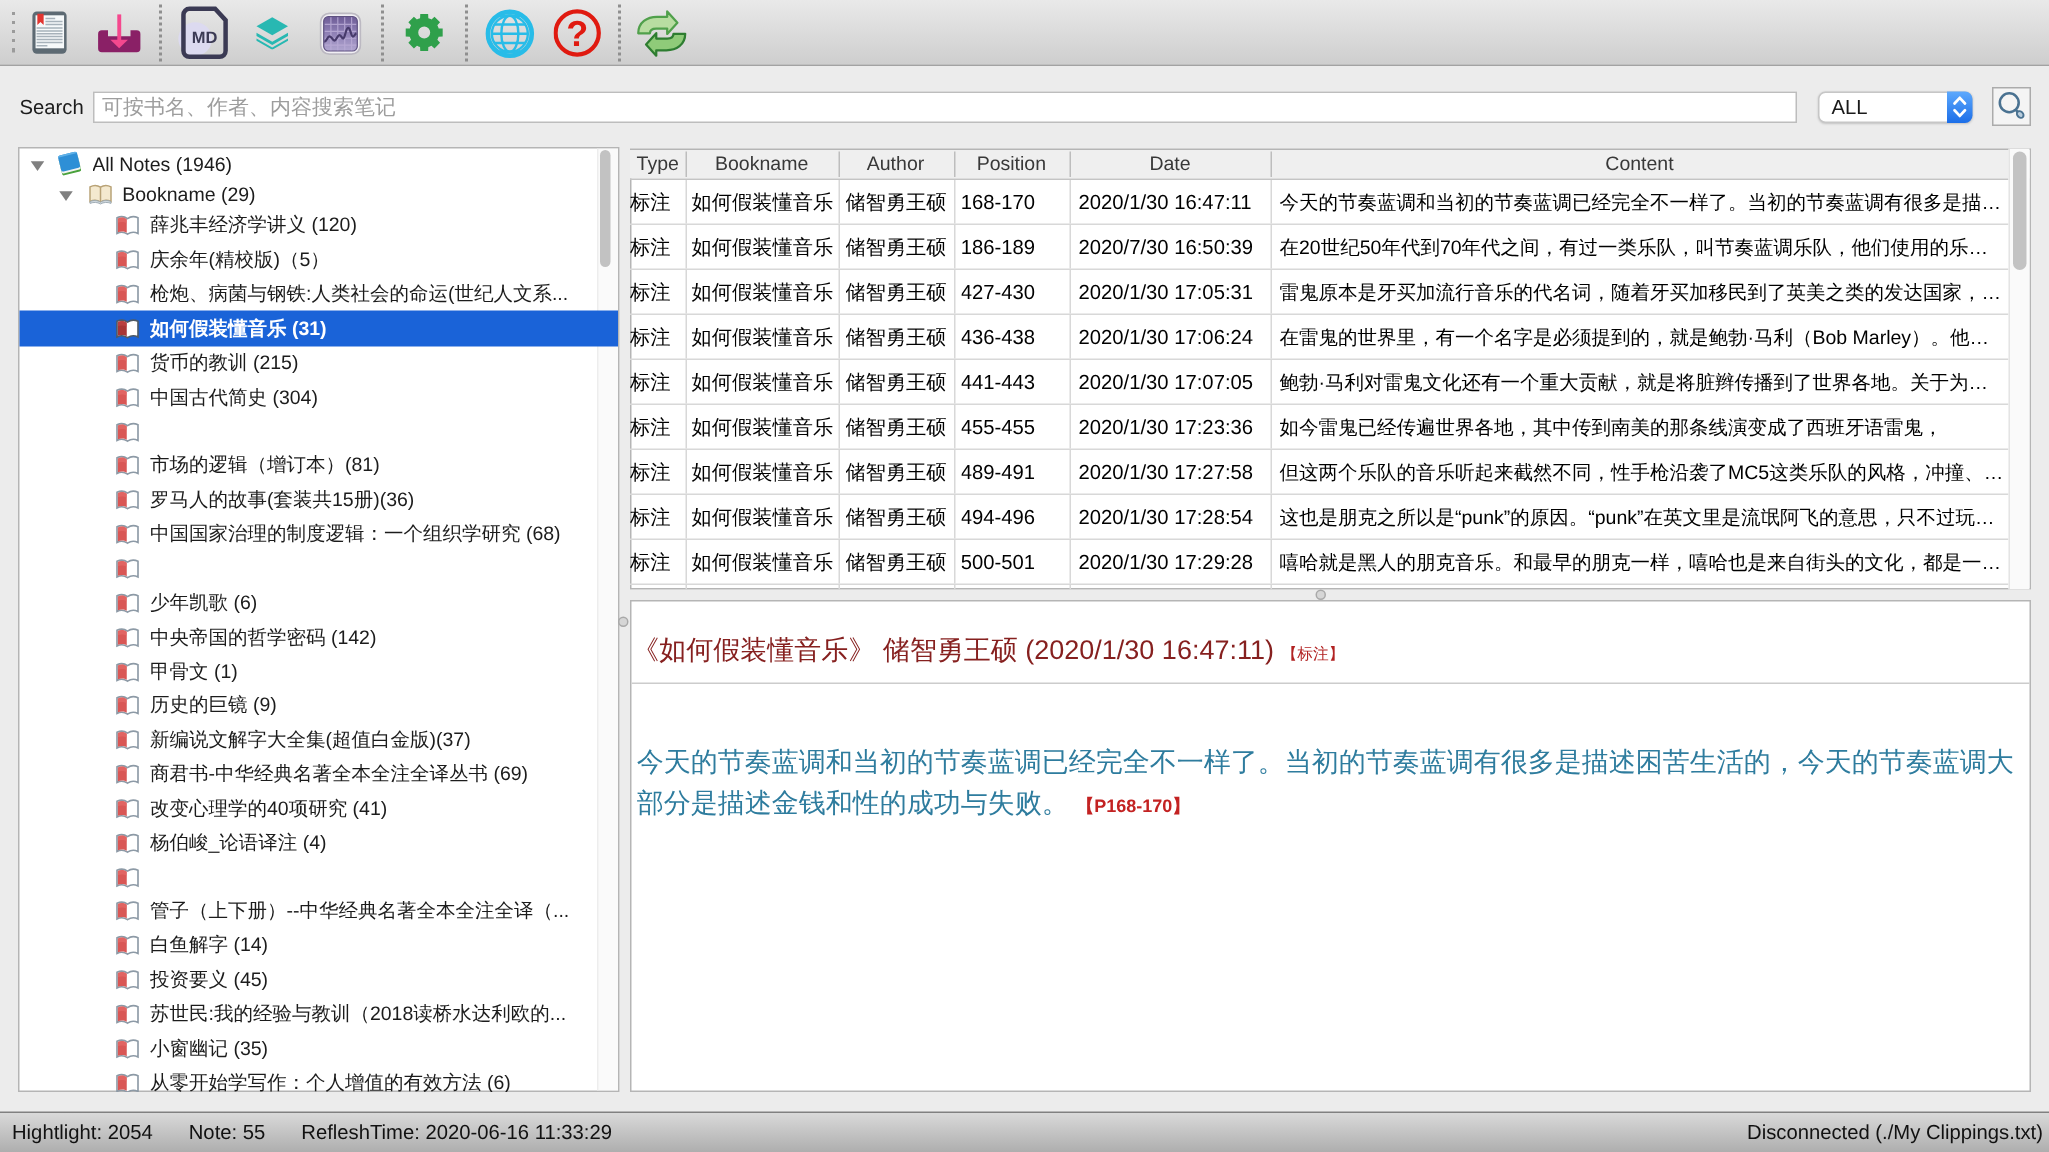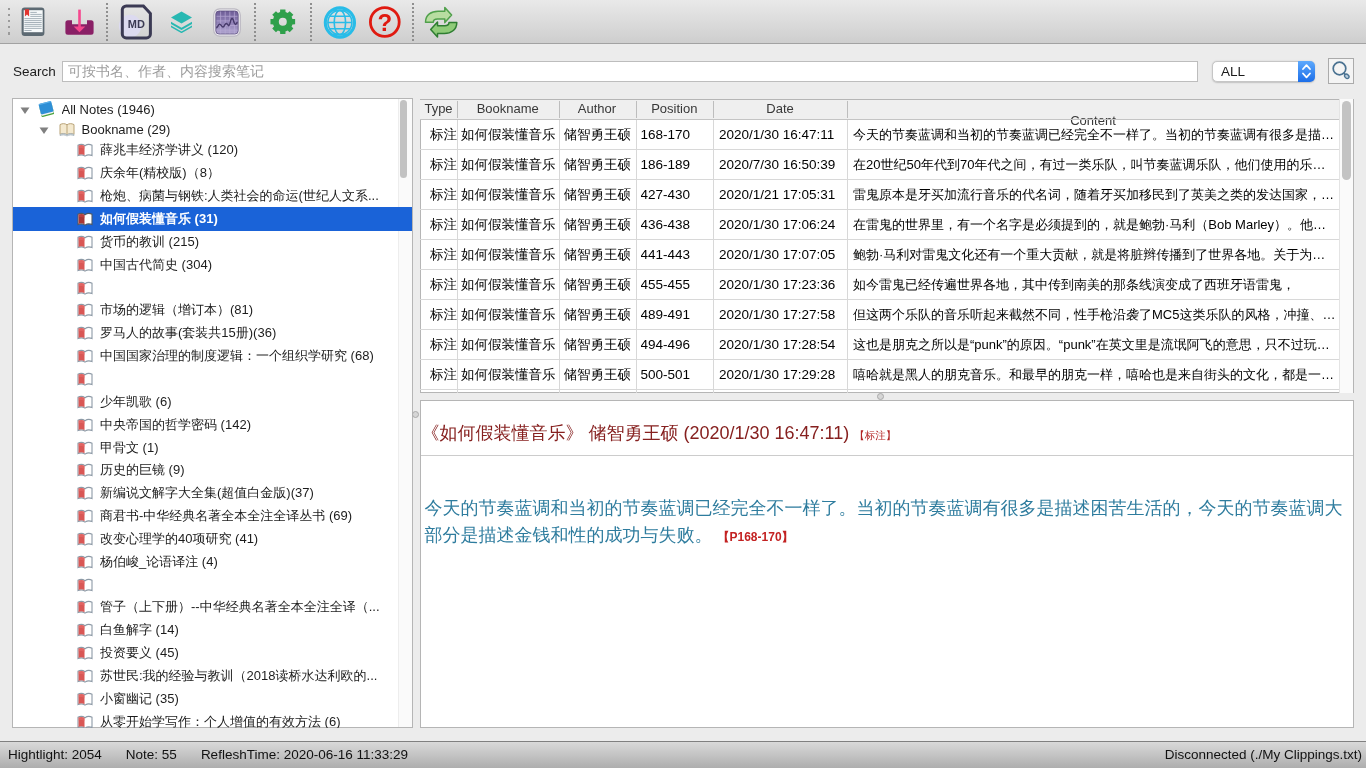--- a/index.html
+++ b/index.html
@@ -2,21 +2,21 @@
 <html><head><meta charset="utf-8">
 <style>
 * {margin:0;padding:0;box-sizing:border-box}
 html,body {width:1366px;height:768px;overflow:hidden;background:#ececec;
   font-family:"Liberation Sans",sans-serif;-webkit-font-smoothing:antialiased}
 .abs {position:absolute}
 .vsep {top:3px;height:38px;width:0;border-left:2px dotted #8f8f8f}
 .tt {font-size:13px;color:#1c1c1c;height:19px;line-height:19px;white-space:nowrap;overflow:hidden}
 .tt.sel {color:#fff;font-weight:bold}
 .th {font-size:13px;color:#383838;text-align:center;line-height:19px;height:19px}
-.tc {font-size:13.5px;color:#000;text-align:right;line-height:17px;white-space:nowrap}
+.tc {font-size:13.5px;color:#000;text-align:left;line-height:17px;white-space:nowrap}
 .td {font-size:13.5px;color:#000;line-height:17px;white-space:nowrap;overflow:hidden;text-overflow:ellipsis}
 .tdc {font-size:13px;color:#000;line-height:17px;white-space:nowrap;overflow:hidden;text-overflow:ellipsis}
 </style></head>
 <body>
 <div class="abs" style="left:0;top:0;width:1366px;height:44px;background:linear-gradient(#e9e9e9,#cecece);border-bottom:1px solid #a2a2a2"></div>
 <div class="abs" style="left:7.5px;top:7.6px;width:2.5px;height:2.5px;background:#9b9b9b"></div>
 <div class="abs" style="left:7.5px;top:13.7px;width:2.5px;height:2.5px;background:#9b9b9b"></div>
 <div class="abs" style="left:7.5px;top:19.8px;width:2.5px;height:2.5px;background:#9b9b9b"></div>
 <div class="abs" style="left:7.5px;top:25.9px;width:2.5px;height:2.5px;background:#9b9b9b"></div>
 <div class="abs" style="left:7.5px;top:32.0px;width:2.5px;height:2.5px;background:#9b9b9b"></div>
@@ -127,21 +127,21 @@
       <path d="M1 2.2 C3.4 1 5.9 1.2 8 2.7 C10.1 1.2 12.6 1 15 2.2 L15 12.6 C12.6 11.5 10.1 11.7 8 13.1 C5.9 11.7 3.4 11.5 1 12.6 Z" fill="#ffffff" stroke="#8d9aa6" stroke-width="1.1"></path>
       <path d="M1.6 2.6 C3.6 1.7 5.9 1.9 7.5 3.1 L7.5 12.2 C5.9 11.2 3.6 11 1.6 11.9 Z" fill="#d95755"></path>
       <path d="M1.6 2.6 C3.6 1.7 5.9 1.9 7.5 3.1 L7.5 6 C5.9 4.9 3.6 4.7 1.6 5.5 Z" fill="#e8706e" opacity="0.55"></path>
     </svg>
 <div class="abs tt" style="left:88px;top:42.4px;width:307px">薛兆丰经济学讲义 (120)</div>
 <svg class="abs" style="left:65.0px;top:68.2px" width="16" height="15" viewBox="0 0 16 15">
       <path d="M1 2.2 C3.4 1 5.9 1.2 8 2.7 C10.1 1.2 12.6 1 15 2.2 L15 12.6 C12.6 11.5 10.1 11.7 8 13.1 C5.9 11.7 3.4 11.5 1 12.6 Z" fill="#ffffff" stroke="#8d9aa6" stroke-width="1.1"></path>
       <path d="M1.6 2.6 C3.6 1.7 5.9 1.9 7.5 3.1 L7.5 12.2 C5.9 11.2 3.6 11 1.6 11.9 Z" fill="#d95755"></path>
       <path d="M1.6 2.6 C3.6 1.7 5.9 1.9 7.5 3.1 L7.5 6 C5.9 4.9 3.6 4.7 1.6 5.5 Z" fill="#e8706e" opacity="0.55"></path>
     </svg>
-<div class="abs tt" style="left:88px;top:65.2px;width:307px">庆余年(精校版)（8）</div>
+<div class="abs tt" style="left:88px;top:65.2px;width:307px">庆余年(精校版)（5）</div>
 <svg class="abs" style="left:65.0px;top:91.1px" width="16" height="15" viewBox="0 0 16 15">
       <path d="M1 2.2 C3.4 1 5.9 1.2 8 2.7 C10.1 1.2 12.6 1 15 2.2 L15 12.6 C12.6 11.5 10.1 11.7 8 13.1 C5.9 11.7 3.4 11.5 1 12.6 Z" fill="#ffffff" stroke="#8d9aa6" stroke-width="1.1"></path>
       <path d="M1.6 2.6 C3.6 1.7 5.9 1.9 7.5 3.1 L7.5 12.2 C5.9 11.2 3.6 11 1.6 11.9 Z" fill="#d95755"></path>
       <path d="M1.6 2.6 C3.6 1.7 5.9 1.9 7.5 3.1 L7.5 6 C5.9 4.9 3.6 4.7 1.6 5.5 Z" fill="#e8706e" opacity="0.55"></path>
     </svg>
 <div class="abs tt" style="left:88px;top:88.1px;width:307px">枪炮、病菌与钢铁:人类社会的命运(世纪人文系...</div>
 <div class="abs" style="left:0.5px;top:108.7px;width:399.5px;height:24.8px;background:#1a63d8"></div>
 <svg class="abs" style="left:65.0px;top:114.0px" width="16" height="15" viewBox="0 0 16 15">
       <path d="M1 2.2 C3.4 1 5.9 1.2 8 2.7 C10.1 1.2 12.6 1 15 2.2 L15 12.6 C12.6 11.5 10.1 11.7 8 13.1 C5.9 11.7 3.4 11.5 1 12.6 Z" fill="#ffffff" stroke="#4e5a66" stroke-width="1.1"></path>
       <path d="M1.6 2.6 C3.6 1.7 5.9 1.9 7.5 3.1 L7.5 12.2 C5.9 11.2 3.6 11 1.6 11.9 Z" fill="#a83636"></path>
@@ -283,21 +283,21 @@
 <div class="abs" style="left:419.5px;top:98.5px;width:934px;height:294.5px;background:#fff;border:1px solid #b5b5b5"></div>
 <div class="abs" style="left:419.5px;top:98.5px;width:934px;height:294.5px;overflow:hidden">
 <div class="abs" style="left:0.5px;top:0.5px;width:933px;height:20px;background:#efefef"></div>
 <div class="abs" style="left:0;top:0;width:934px;height:1px;background:#b5b5b5"></div>
 <div class="abs" style="left:0.5px;top:0.5px;width:933px;height:293.5px">
 <div class="abs th" style="left:0.0px;top:0;width:37.0px">Type</div>
 <div class="abs th" style="left:37.0px;top:0;width:101.5px">Bookname</div>
 <div class="abs th" style="left:138.5px;top:0;width:77.0px">Author</div>
 <div class="abs th" style="left:215.5px;top:0;width:77.5px">Position</div>
 <div class="abs th" style="left:293.0px;top:0;width:134.0px">Date</div>
-<div class="abs th" style="left:427.0px;top:12px;width:492.0px">Content</div>
+<div class="abs th" style="left:427.0px;top:0;width:492.0px">Content</div>
 <div class="abs" style="left:37.0px;top:2px;width:1px;height:17px;background:#bdbdbd"></div>
 <div class="abs" style="left:138.5px;top:2px;width:1px;height:17px;background:#bdbdbd"></div>
 <div class="abs" style="left:215.5px;top:2px;width:1px;height:17px;background:#bdbdbd"></div>
 <div class="abs" style="left:293.0px;top:2px;width:1px;height:17px;background:#bdbdbd"></div>
 <div class="abs" style="left:427.0px;top:2px;width:1px;height:17px;background:#bdbdbd"></div>
 <div class="abs" style="left:0;top:19.5px;width:919px;height:1px;background:#c4c4c4"></div>
 <div class="abs tc" style="left:0.0px;top:26.7px;width:37.0px">标注</div>
 <div class="abs td" style="left:41.0px;top:26.7px;width:100.0px">如何假装懂音乐</div>
 <div class="abs td" style="left:143.5px;top:26.7px;width:72.0px">储智勇王硕</div>
 <div class="abs td" style="left:220.5px;top:26.7px;width:70.0px">168-170</div>
@@ -318,21 +318,21 @@
 <div class="abs" style="left:37.0px;top:51.0px;width:1px;height:29px;background:#d8d8d8"></div>
 <div class="abs" style="left:138.5px;top:51.0px;width:1px;height:29px;background:#d8d8d8"></div>
 <div class="abs" style="left:215.5px;top:51.0px;width:1px;height:29px;background:#d8d8d8"></div>
 <div class="abs" style="left:293.0px;top:51.0px;width:1px;height:29px;background:#d8d8d8"></div>
 <div class="abs" style="left:427.0px;top:51.0px;width:1px;height:29px;background:#d8d8d8"></div>
 <div class="abs" style="left:0;top:80.0px;width:919px;height:1px;background:#d8d8d8"></div>
 <div class="abs tc" style="left:0.0px;top:86.7px;width:37.0px">标注</div>
 <div class="abs td" style="left:41.0px;top:86.7px;width:100.0px">如何假装懂音乐</div>
 <div class="abs td" style="left:143.5px;top:86.7px;width:72.0px">储智勇王硕</div>
 <div class="abs td" style="left:220.5px;top:86.7px;width:70.0px">427-430</div>
-<div class="abs td" style="left:299.0px;top:86.7px;width:126.0px">2020/1/21 17:05:31</div>
+<div class="abs td" style="left:299.0px;top:86.7px;width:126.0px">2020/1/30 17:05:31</div>
 <div class="abs tdc" style="left:433.0px;top:86.7px;width:484.0px">雷鬼原本是牙买加流行音乐的代名词，随着牙买加移民到了英美之类的发达国家，雷鬼的内容继续延伸</div>
 <div class="abs" style="left:37.0px;top:81.0px;width:1px;height:29px;background:#d8d8d8"></div>
 <div class="abs" style="left:138.5px;top:81.0px;width:1px;height:29px;background:#d8d8d8"></div>
 <div class="abs" style="left:215.5px;top:81.0px;width:1px;height:29px;background:#d8d8d8"></div>
 <div class="abs" style="left:293.0px;top:81.0px;width:1px;height:29px;background:#d8d8d8"></div>
 <div class="abs" style="left:427.0px;top:81.0px;width:1px;height:29px;background:#d8d8d8"></div>
 <div class="abs" style="left:0;top:110.0px;width:919px;height:1px;background:#d8d8d8"></div>
 <div class="abs tc" style="left:0.0px;top:116.7px;width:37.0px">标注</div>
 <div class="abs td" style="left:41.0px;top:116.7px;width:100.0px">如何假装懂音乐</div>
 <div class="abs td" style="left:143.5px;top:116.7px;width:72.0px">储智勇王硕</div>

